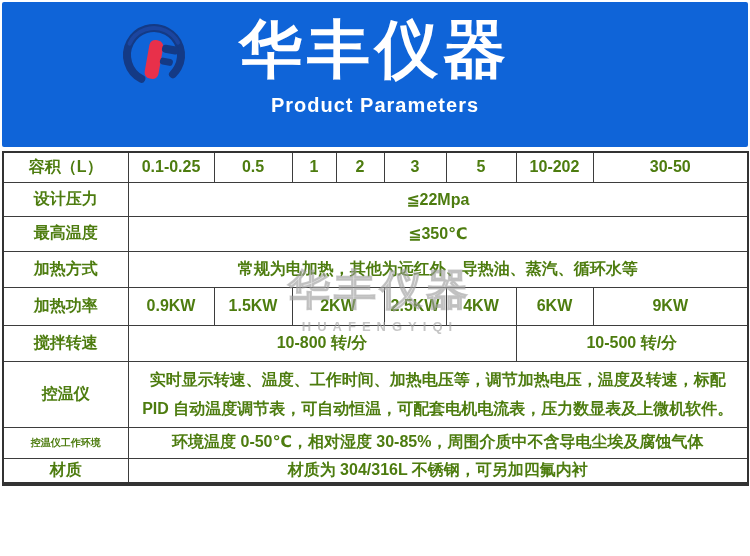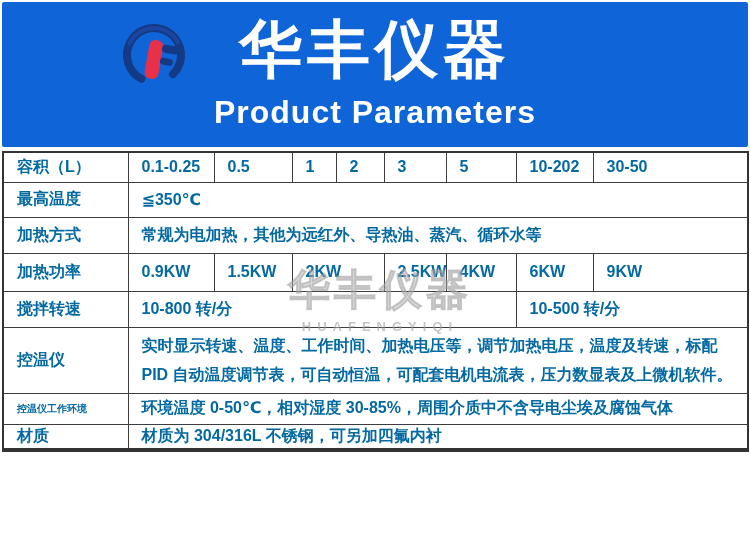--- a/index.html
+++ b/index.html
@@ -13,31 +13,31 @@
     background:#0f64d8; border-radius:2px;
   }
   .logo { position:absolute; left:113px; top:14px; width:78px; height:78px; }
   .title {
     position:absolute; left:0; right:0; top:4px; text-align:center;
     color:#ffffff; font-size:63px; font-weight:bold; letter-spacing:5px;
     line-height:86px; white-space:nowrap;
   }
   .subtitle {
     position:absolute; left:0; right:0; top:92px; text-align:center;
-    color:#ffffff; font-size:32px; font-weight:bold; letter-spacing:1px;
+    color:#ffffff; font-size:20px; font-weight:bold; letter-spacing:1px;
   }
   
   table.params {
     position:absolute; left:2px; top:151px; width:746px;
     border-collapse:collapse; table-layout:fixed; background:#ffffff;
     border:2px solid #333333; border-bottom:4px solid #333333;
   }
   table.params td {
-    border:1.5px solid #3d3d3d; vertical-align:middle;
-    color:#0369a1; font-weight:bold; font-size:16px; padding:1px 13px;
+    border:1.5px solid #3d3d3d; text-align:center; vertical-align:middle;
+    color:#4d7c0f; font-weight:bold; font-size:16px; padding:1px 6px;
     overflow:hidden;
   }
   td.lab   { font-size:16px; }
   td.small { font-size:15px;margin-top:40px; }
   td.dbl   { font-size:15px; line-height:29px; padding:2px 10px;margin-top:36px; }
   
   .watermark {
     position:absolute; left:272px; top:262px; width:216px; text-align:center;
     z-index:3; pointer-events:none;
   }
@@ -85,20 +85,24 @@
         <td class="lab">容积（L）</td>
         <td>0.1-0.25</td>
         <td>0.5</td>
         <td>1</td>
         <td>2</td>
         <td>3</td>
         <td>5</td>
         <td>10-202</td>
         <td>30-50</td>
       </tr>
+      <tr style="height:34px">
+        <td class="lab">设计压力</td>
+        <td colspan="8">≦22Mpa</td>
+      </tr>
       <tr style="height:35px">
         <td class="lab">最高温度</td>
         <td colspan="8">≦350℃</td>
       </tr>
       <tr style="height:36px">
         <td class="lab">加热方式</td>
         <td colspan="8" class="small">常规为电加热，其他为远红外、导热油、蒸汽、循环水等</td>
       </tr>
       <tr style="height:38px">
         <td class="lab">加热功率</td>

